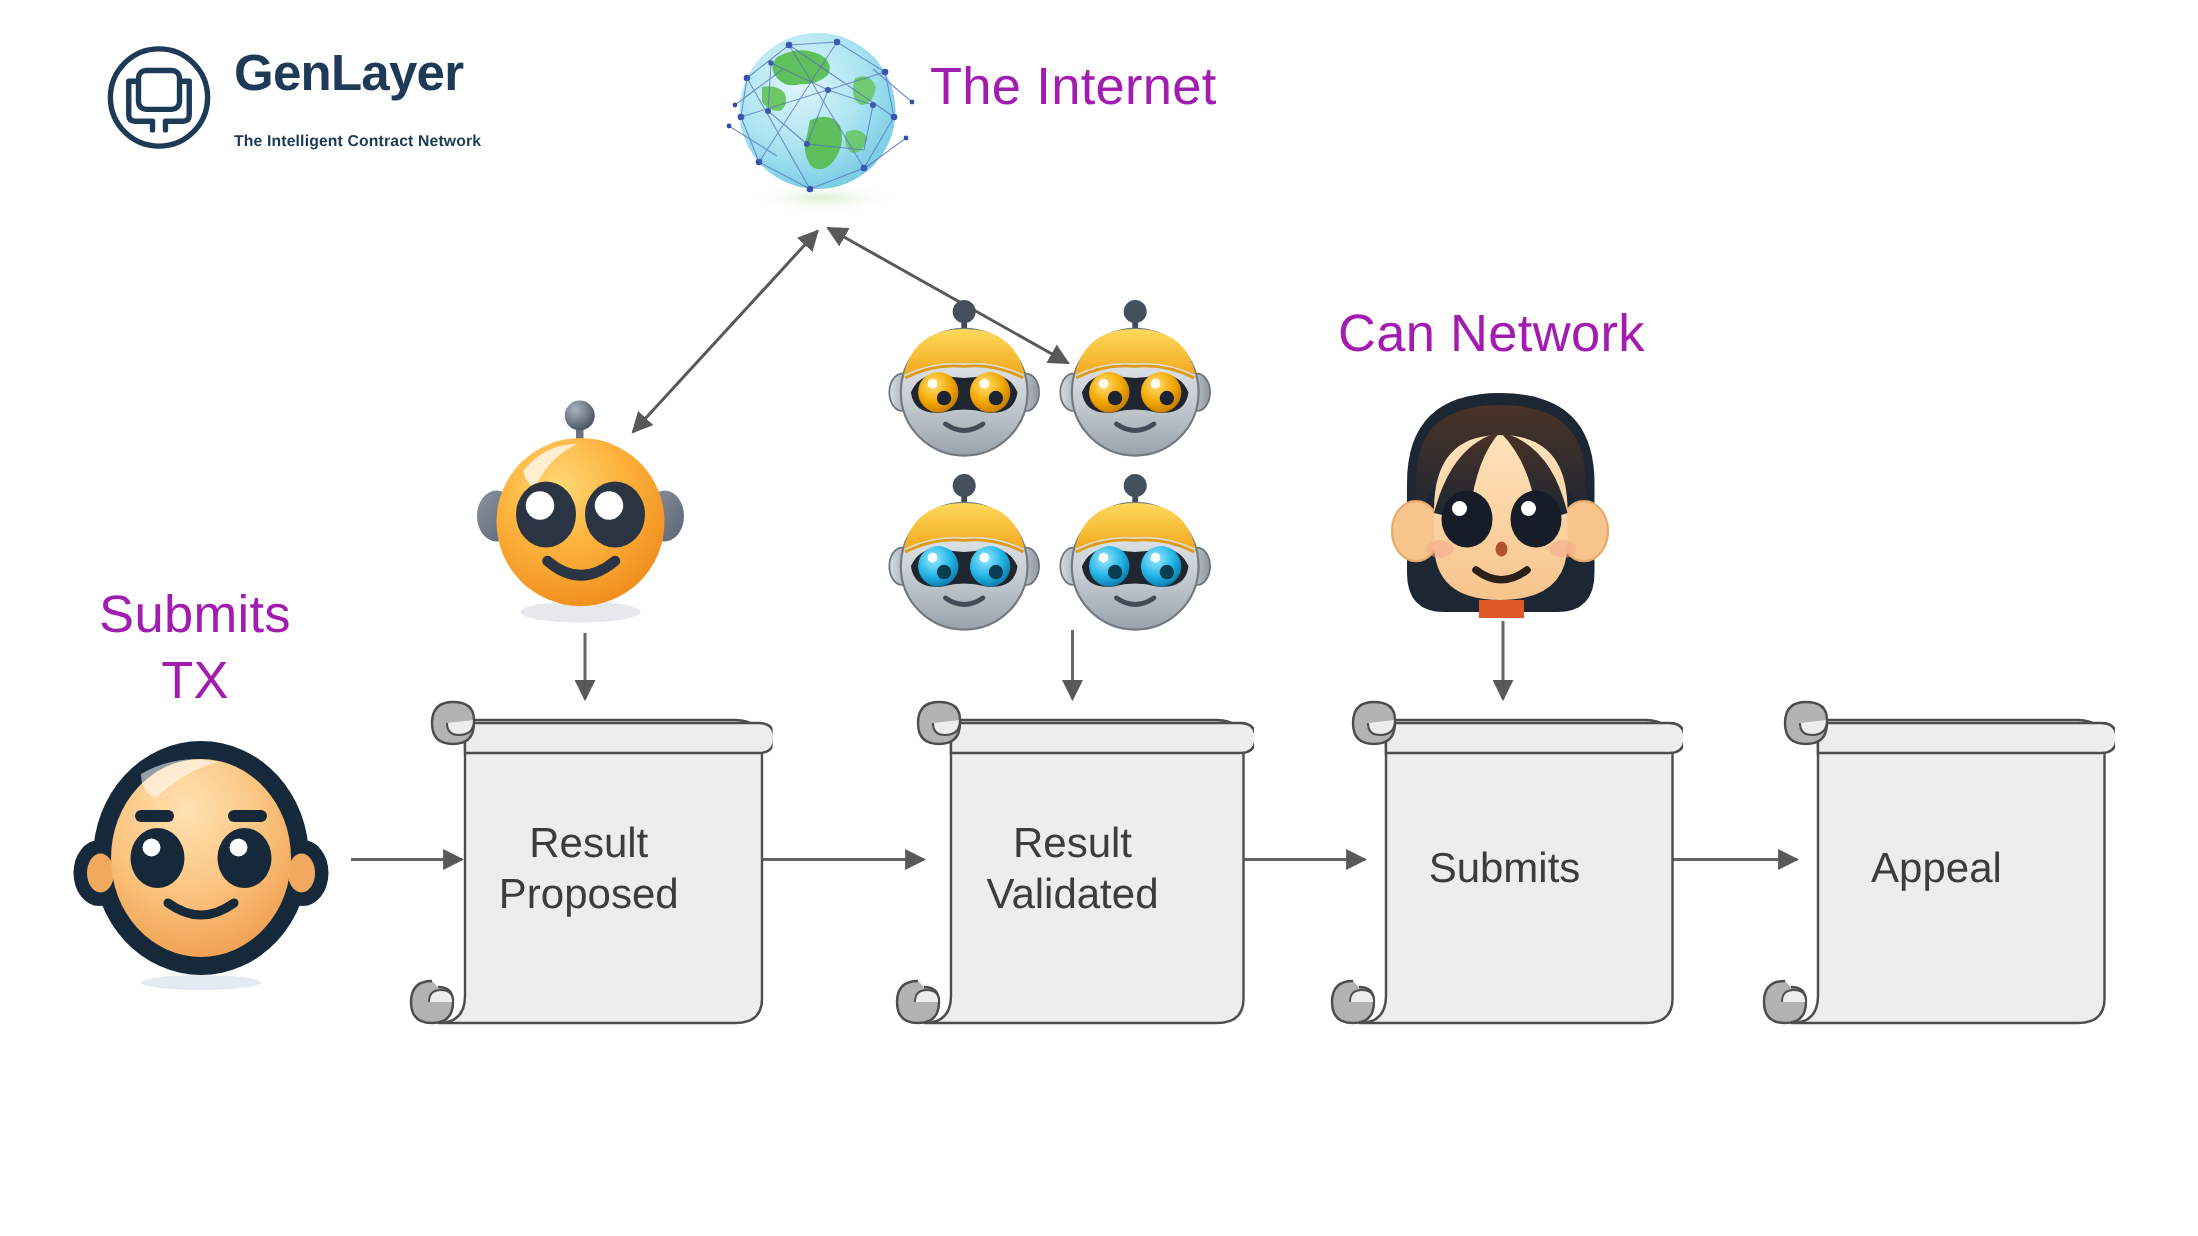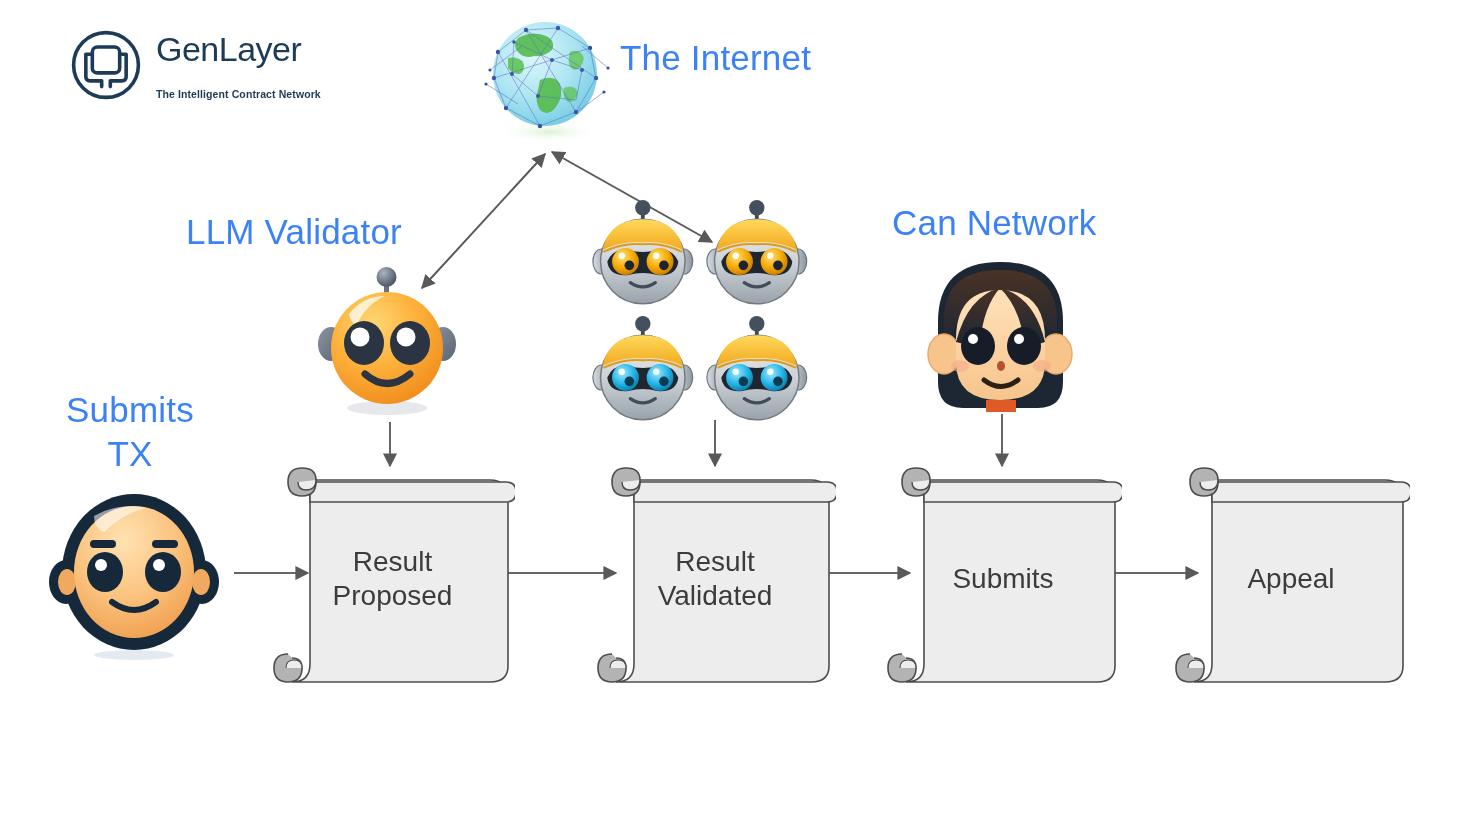--- a/index.html
+++ b/index.html
@@ -10,25 +10,25 @@
     overflow: hidden;
   }
   #stage { position: relative; width: 1465px; height: 824px; background: #fff; }
 
   .abs { position: absolute; }
 
   
   #logo { left: 70px; top: 24px; width: 330px; height: 82px; display: flex; align-items: center; gap: 14px; }
   #logo-mark { width: 72px; height: 72px; flex: 0 0 72px; }
   #logo-text { display: flex; flex-direction: column; justify-content: center; padding-top: 2px; }
-  #logo-word { font-size: 34px; font-weight: 400; color: #1d3a56; letter-spacing: -0.5px; line-height: 1.05; }
+  #logo-word { font-size: 34px; font-weight: 700; color: #1d3a56; letter-spacing: -0.5px; line-height: 1.05; }
   #logo-tag { font-size: 10.5px; font-weight: 700; color: #1d3a56; letter-spacing: 0.1px; margin-top: 20px; }
 
   
-  .heading { color: #3b82f6; font-size: 35px; font-weight: 400; letter-spacing: 0.2px; white-space: nowrap; }
+  .heading { color: #a21caf; font-size: 35px; font-weight: 400; letter-spacing: 0.2px; white-space: nowrap; }
   #internet-label { left: 620px; top: 38px; }
   #llm-label { left: 186px; top: 212px; }
   #appeal-label { left: 892px; top: 203px; }
   #submits-label { left: 45px; top: 388px; width: 170px; text-align: center; line-height: 1.25; white-space: normal; }
 
   
   #globe { left: 478px; top: 12px; width: 142px; height: 132px; }
 
   
   #user-avatar { left: 38px; top: 490px; width: 190px; height: 175px; }
@@ -108,21 +108,20 @@
         <circle cx="12" cy="58" r="1.6"></circle>
       <circle cx="130" cy="56" r="1.6"></circle>
         <circle cx="126" cy="80" r="1.6"></circle>
         <circle cx="8" cy="72" r="1.6"></circle>
     </g>
     <circle cx="67" cy="62" r="52" fill="#ffffff" opacity="0.06"></circle>
   </svg>
 
   <div id="internet-label" class="abs heading">The Internet</div>
 
-  <div id="llm-label" class="abs heading">LLM Validator</div>
   <div id="appeal-label" class="abs heading">Can Network</div>
   <div id="submits-label" class="abs heading">Submits
 TX</div>
 
   <svg class="conn abs" style="left:380px; top:140px; width:320px; height:160px;" viewBox="0 0 320 160">
     <defs>
       <marker id="ah" viewBox="0 0 10 10" refX="9" refY="5" markerWidth="7" markerHeight="7" orient="auto-start-reverse">
         <path d="M0 0 L10 5 L0 10 z" fill="#595959"></path>
       </marker>
     </defs>

